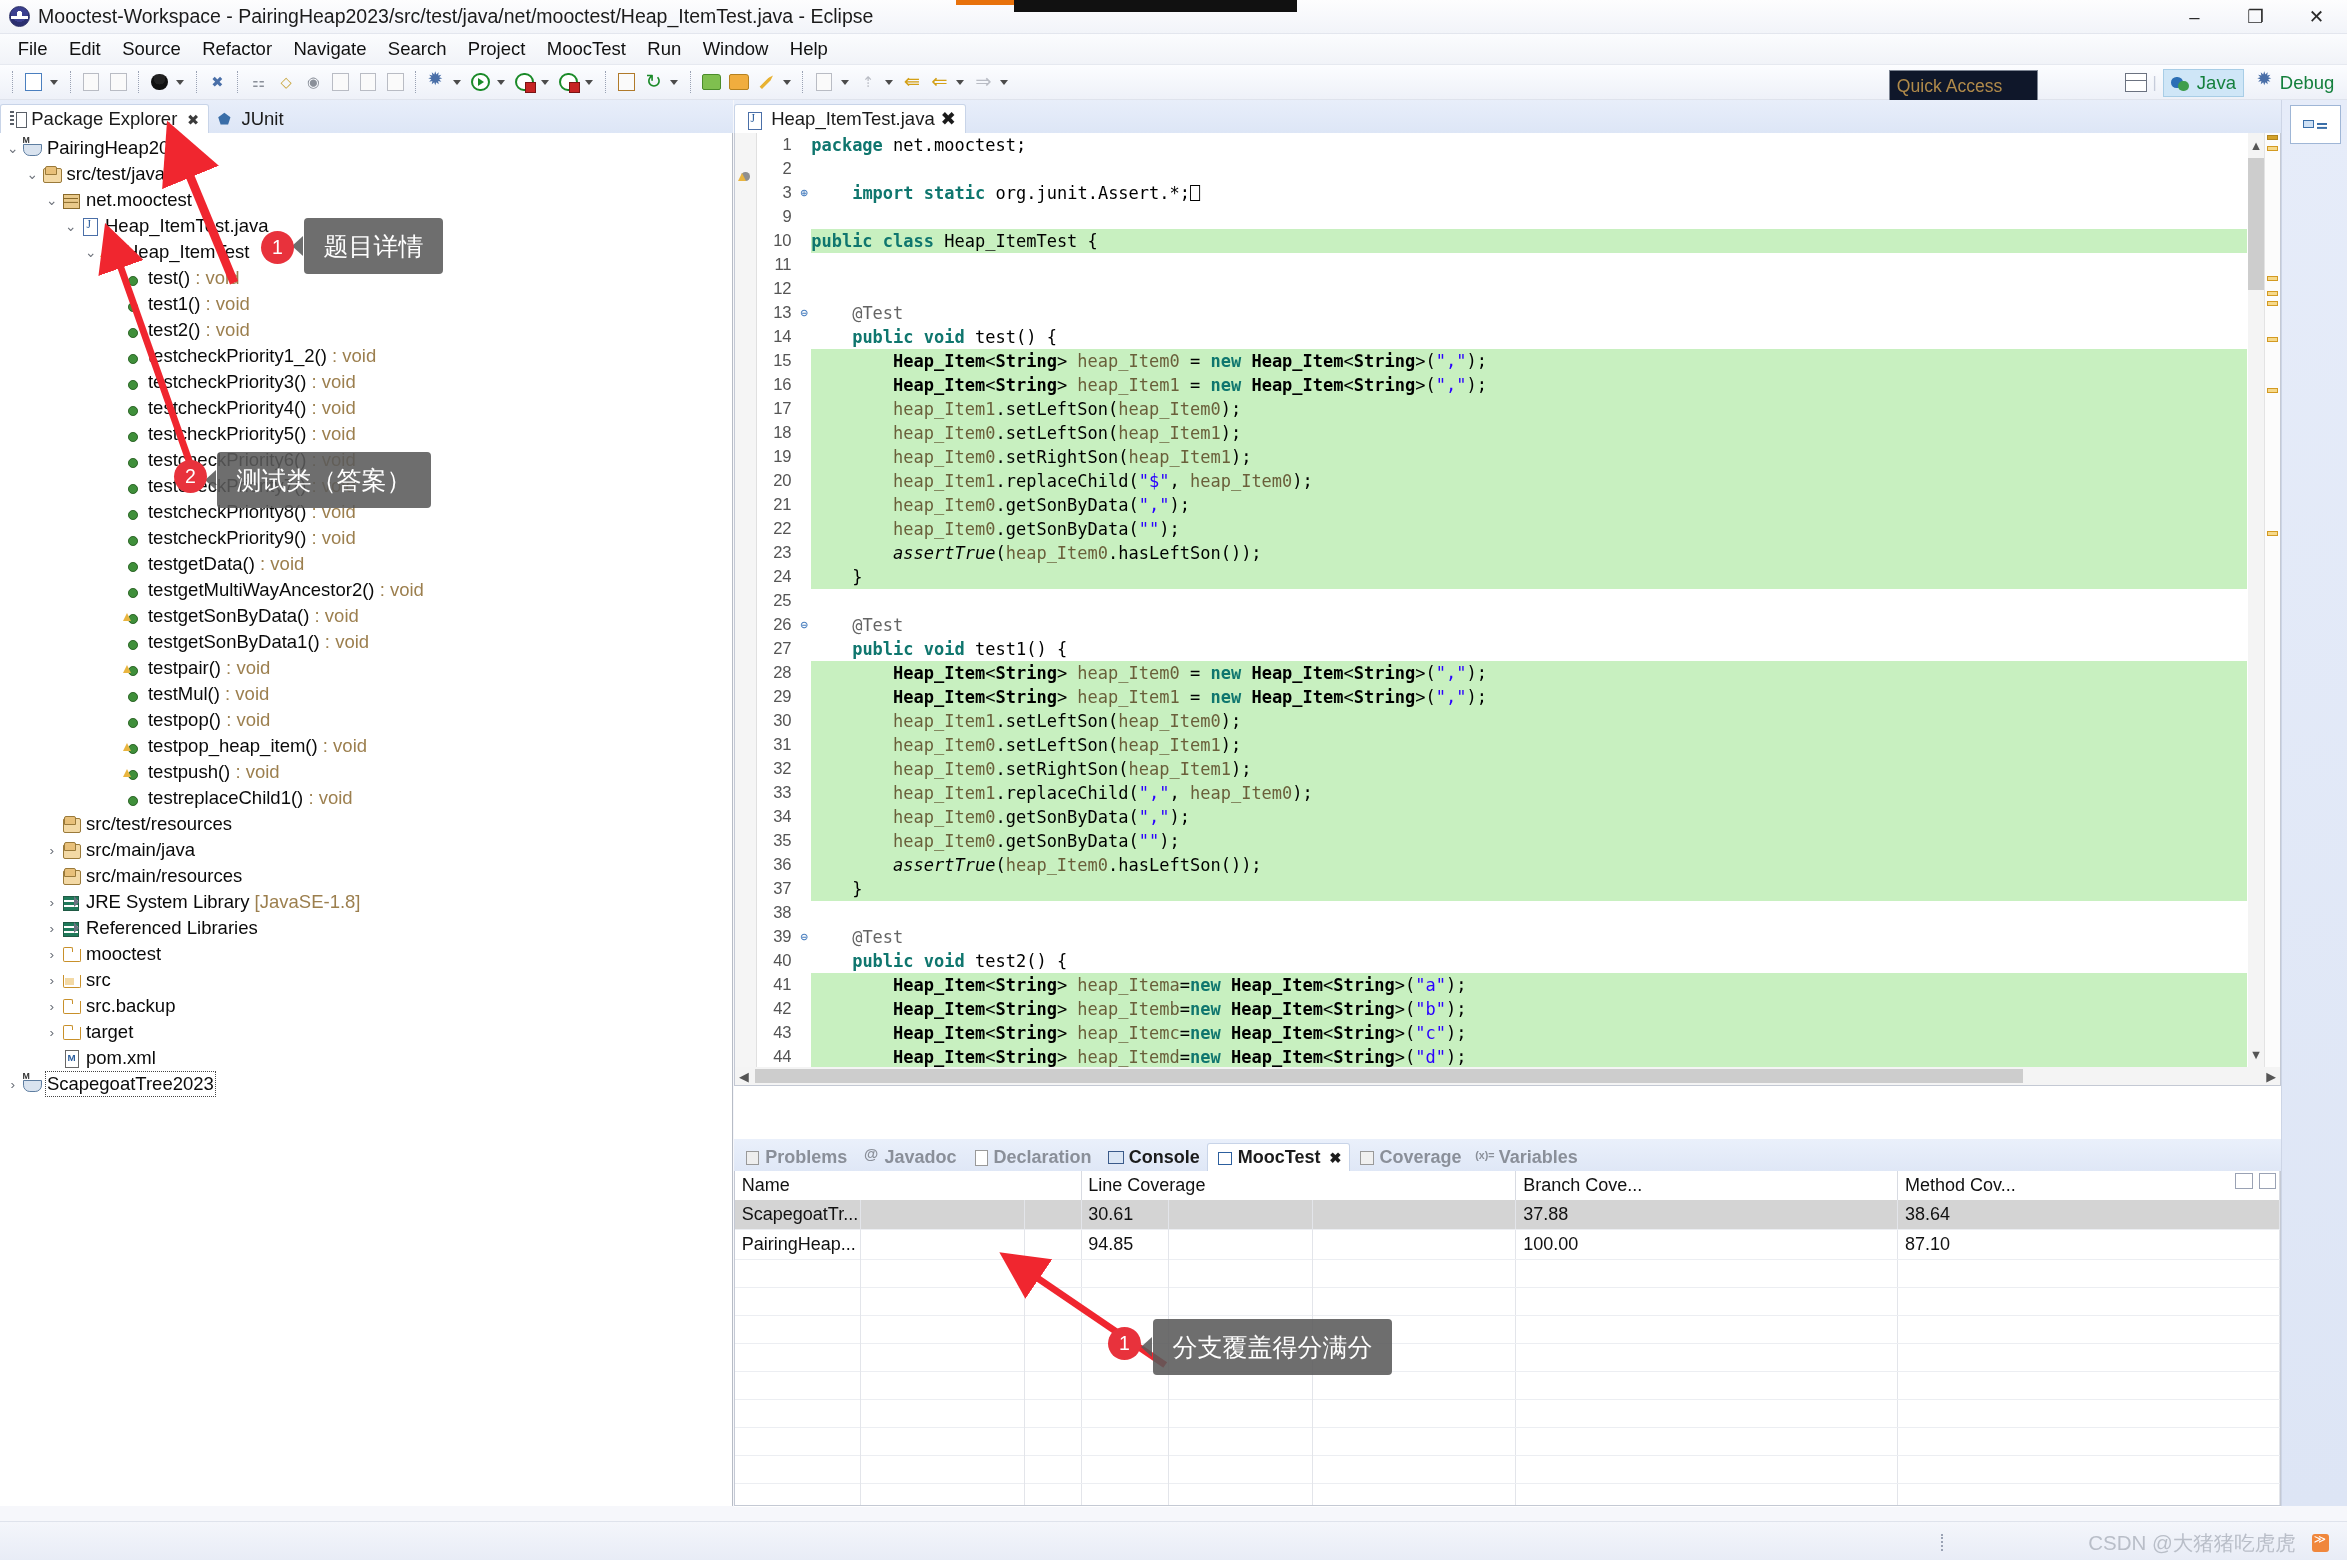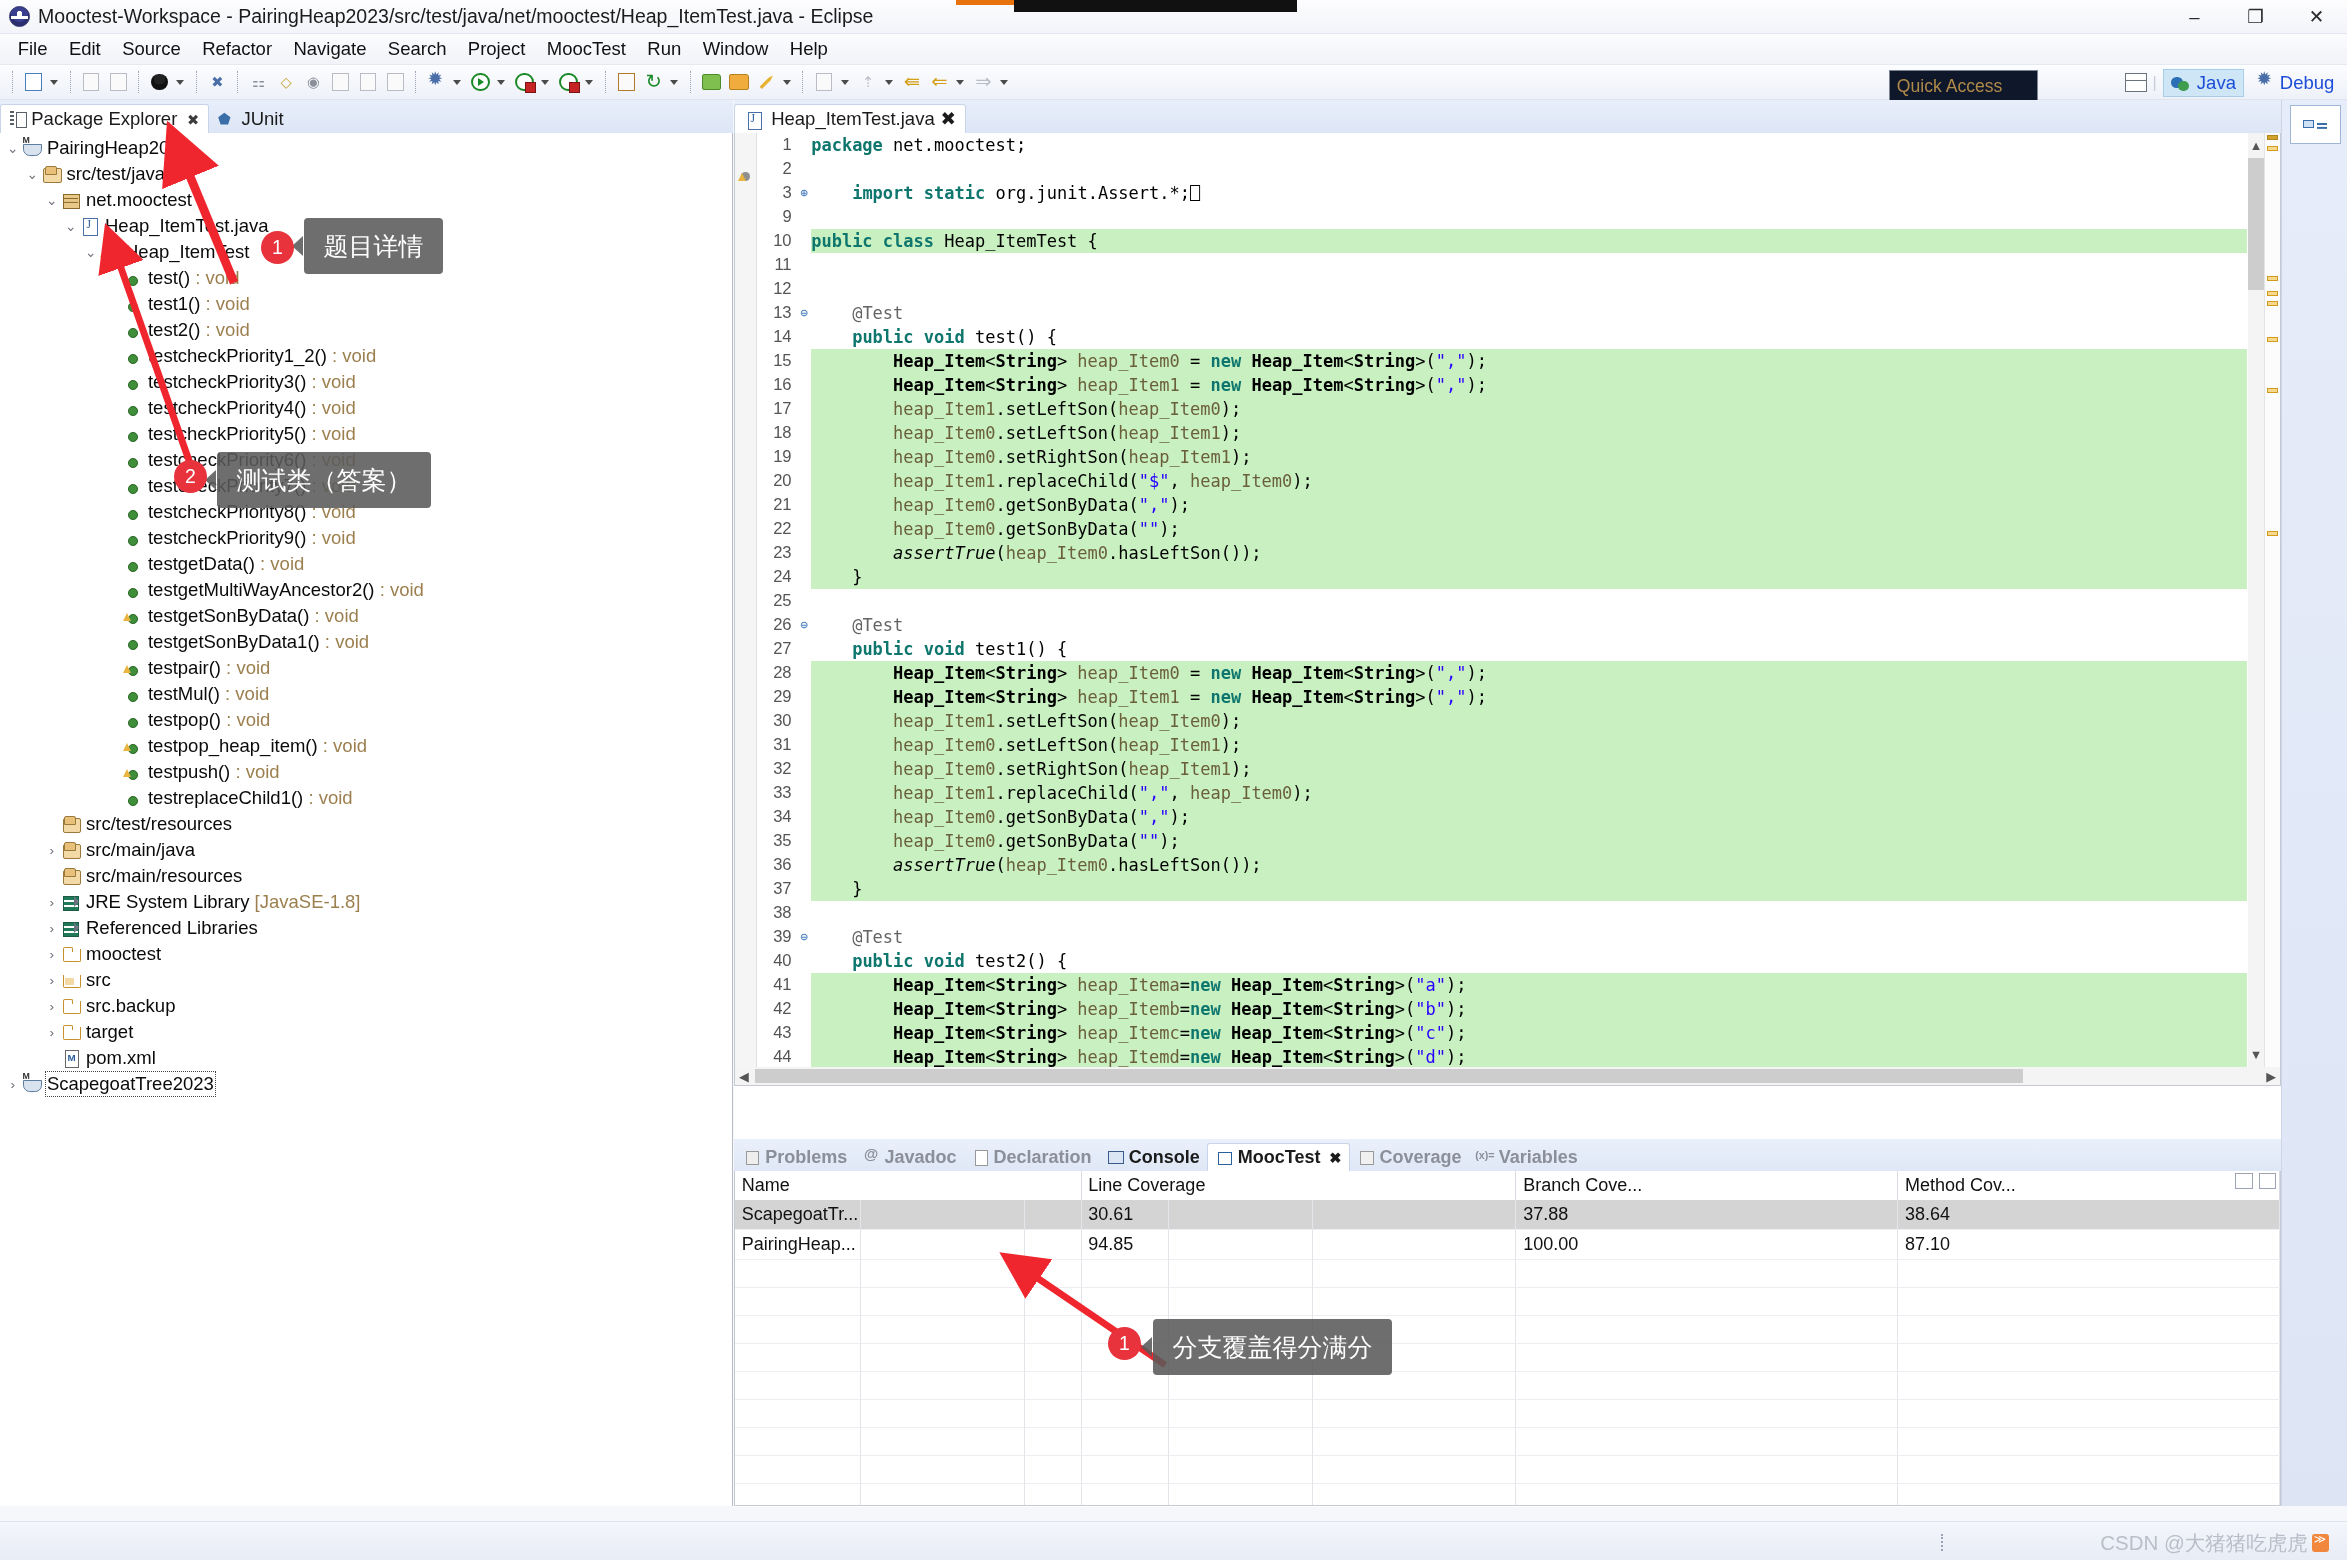--- a/index.html
+++ b/index.html
@@ -108,21 +108,21 @@
     position: absolute; right: 309px; top: 70px; width: 149px; height: 33px;
     border: 1px solid #7d8593; background: #0f172a; color: #b08a4a;
     font-size: 17.6px; display: flex; align-items: center; padding-left: 6.8px;
   }
   .perspective-bar {
     position: absolute; right: 5.9px; top: 66px; height: 33px;
     display: flex; align-items: center; gap: 5.9px;
   }
   .persp-btn {
     display: flex; align-items: center; gap: 4.9px; padding: 2px 6.8px;
-    font-size: 18.5px; color: #1d4ed8;
+    font-size: 18.5px; color: #15803d;
   }
   .persp-btn.active { background: #cfe6f7; border: 1px solid #a8cde6; }
   .new-persp {
     width: 21.5px; height: 19.5px; border: 1.5px solid #6b7280; background: #fff;
     position: relative;
   }
   .new-persp:after { content:""; position:absolute; left:0; top:5.9px; right:0; height:1.5px; background:#6b7280; }
   .jicon {
     width: 21.5px; height: 19.5px; position: relative;
   }
@@ -407,21 +407,21 @@
     background: linear-gradient(#f4f6fb,#e8ecf6);
     border-top: 1px solid #dfe3ec;
   }
   .status-dots {
     position: absolute; left: 1941px; top: 11.7px; width: 2.9px; height: 17.6px;
     border-left: 2px dotted #9aa2b4;
   }
   .watermark {
     position: absolute; right: 17.6px; top: 6.8px;
     font-size: 20.5px; color: #b9bec8; white-space: nowrap;
-    display: flex; align-items: center; gap: 4px;
+    display: flex; align-items: center; gap: 16px;
   }
   .wm-badge {
     width: 17.6px; height: 17.6px; background: #f0873c; border-radius: 2.9px;
     display: inline-block; position: relative;
   }
   .wm-badge:after { content:"≫"; position:absolute; left:2px; top:-2px; font-size:11.7px; color:#fff; }
 
   
   .right-stub {
     position: absolute; right: 0; top: 100px; width: 66px; height: 1406px;

